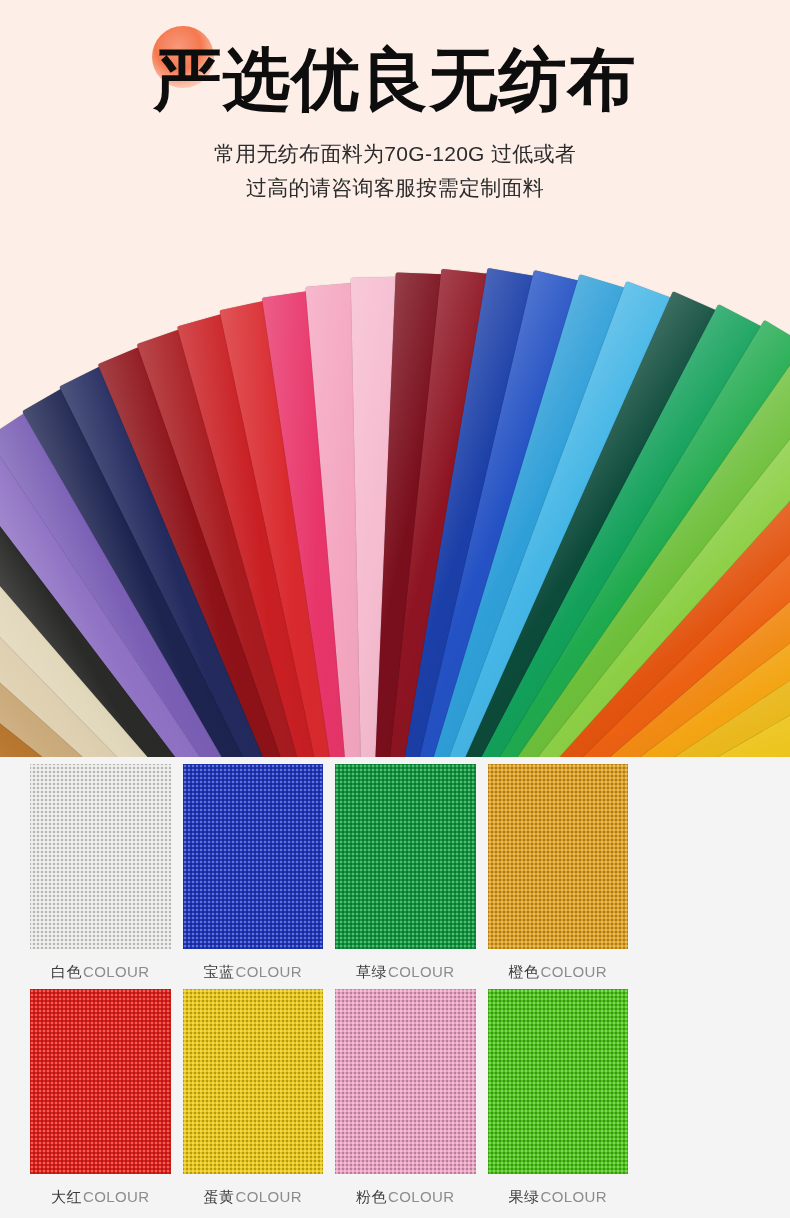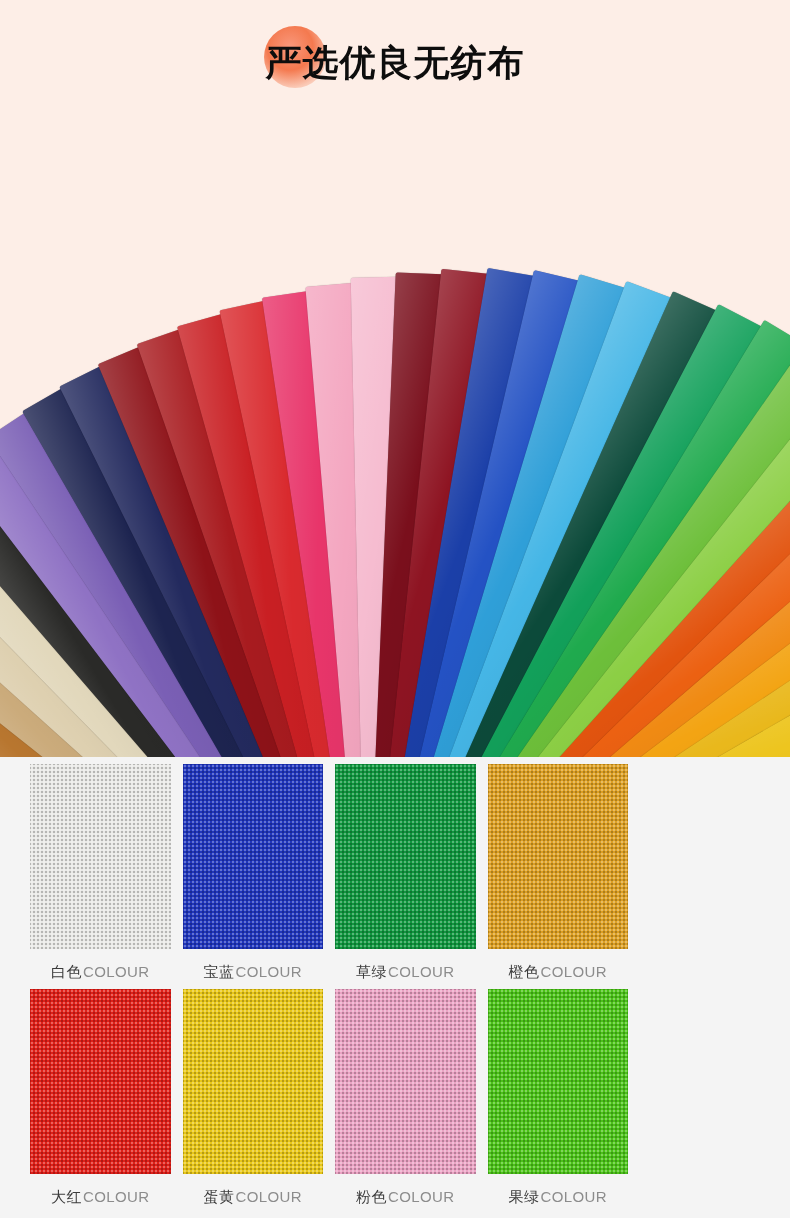--- a/index.html
+++ b/index.html
@@ -30,21 +30,21 @@
     top:-18px;
     width:62px;
     height:62px;
     border-radius:50%;
     background:radial-gradient(circle at 42% 34%, #f9987c 0%, #f4794f 42%, rgba(248,168,138,0.55) 74%, rgba(253,238,231,0) 100%);
     z-index:0;
   }
   .title{
     position:relative;
     z-index:1;
-    font-size:36px;
+    font-size:68px;
     line-height:1.05;
     font-weight:bold;
     color:#0d0d0d;
     letter-spacing:1px;
     padding-left:8px;
     padding-right:8px;
   }
   .subtitle{
     margin-top:22px;
     font-size:21px;
@@ -147,20 +147,24 @@
     margin-left:1px;
   }
 </style>
 </head>
 <body>
 
 <div class="header">
   <div class="title-wrap">
     <span class="title-dot"></span>
     <h1 class="title">严选优良无纺布</h1>
+  </div>
+  <div class="subtitle">
+    <span class="line">常用无纺布面料为70G-120G 过低或者</span>
+    <span class="line">过高的请咨询客服按需定制面料</span>
   </div>
 </div>
 
 <div class="fan-photo">
   <div class="fan-stage" id="fan-stage">
       <div class="sheet" style="background: rgb(20, 20, 20); width: 46px; height: 690px; margin-left: -23px; transform: rotate(-66deg); z-index: 1;"></div>
       <div class="sheet" style="background: rgb(244, 244, 242); width: 46.0126px; height: 690.122px; margin-left: -23.0063px; transform: rotate(-62.4deg); z-index: 2;"></div>
       <div class="sheet" style="background: rgb(192, 122, 58); width: 46.0665px; height: 690.49px; margin-left: -23.0333px; transform: rotate(-58.8deg); z-index: 3;"></div>
       <div class="sheet" style="background: rgb(184, 118, 47); width: 46.176px; height: 691.102px; margin-left: -23.088px; transform: rotate(-55.2deg); z-index: 4;"></div>
       <div class="sheet" style="background: rgb(203, 171, 123); width: 46.351px; height: 691.959px; margin-left: -23.1755px; transform: rotate(-51.6deg); z-index: 5;"></div>

